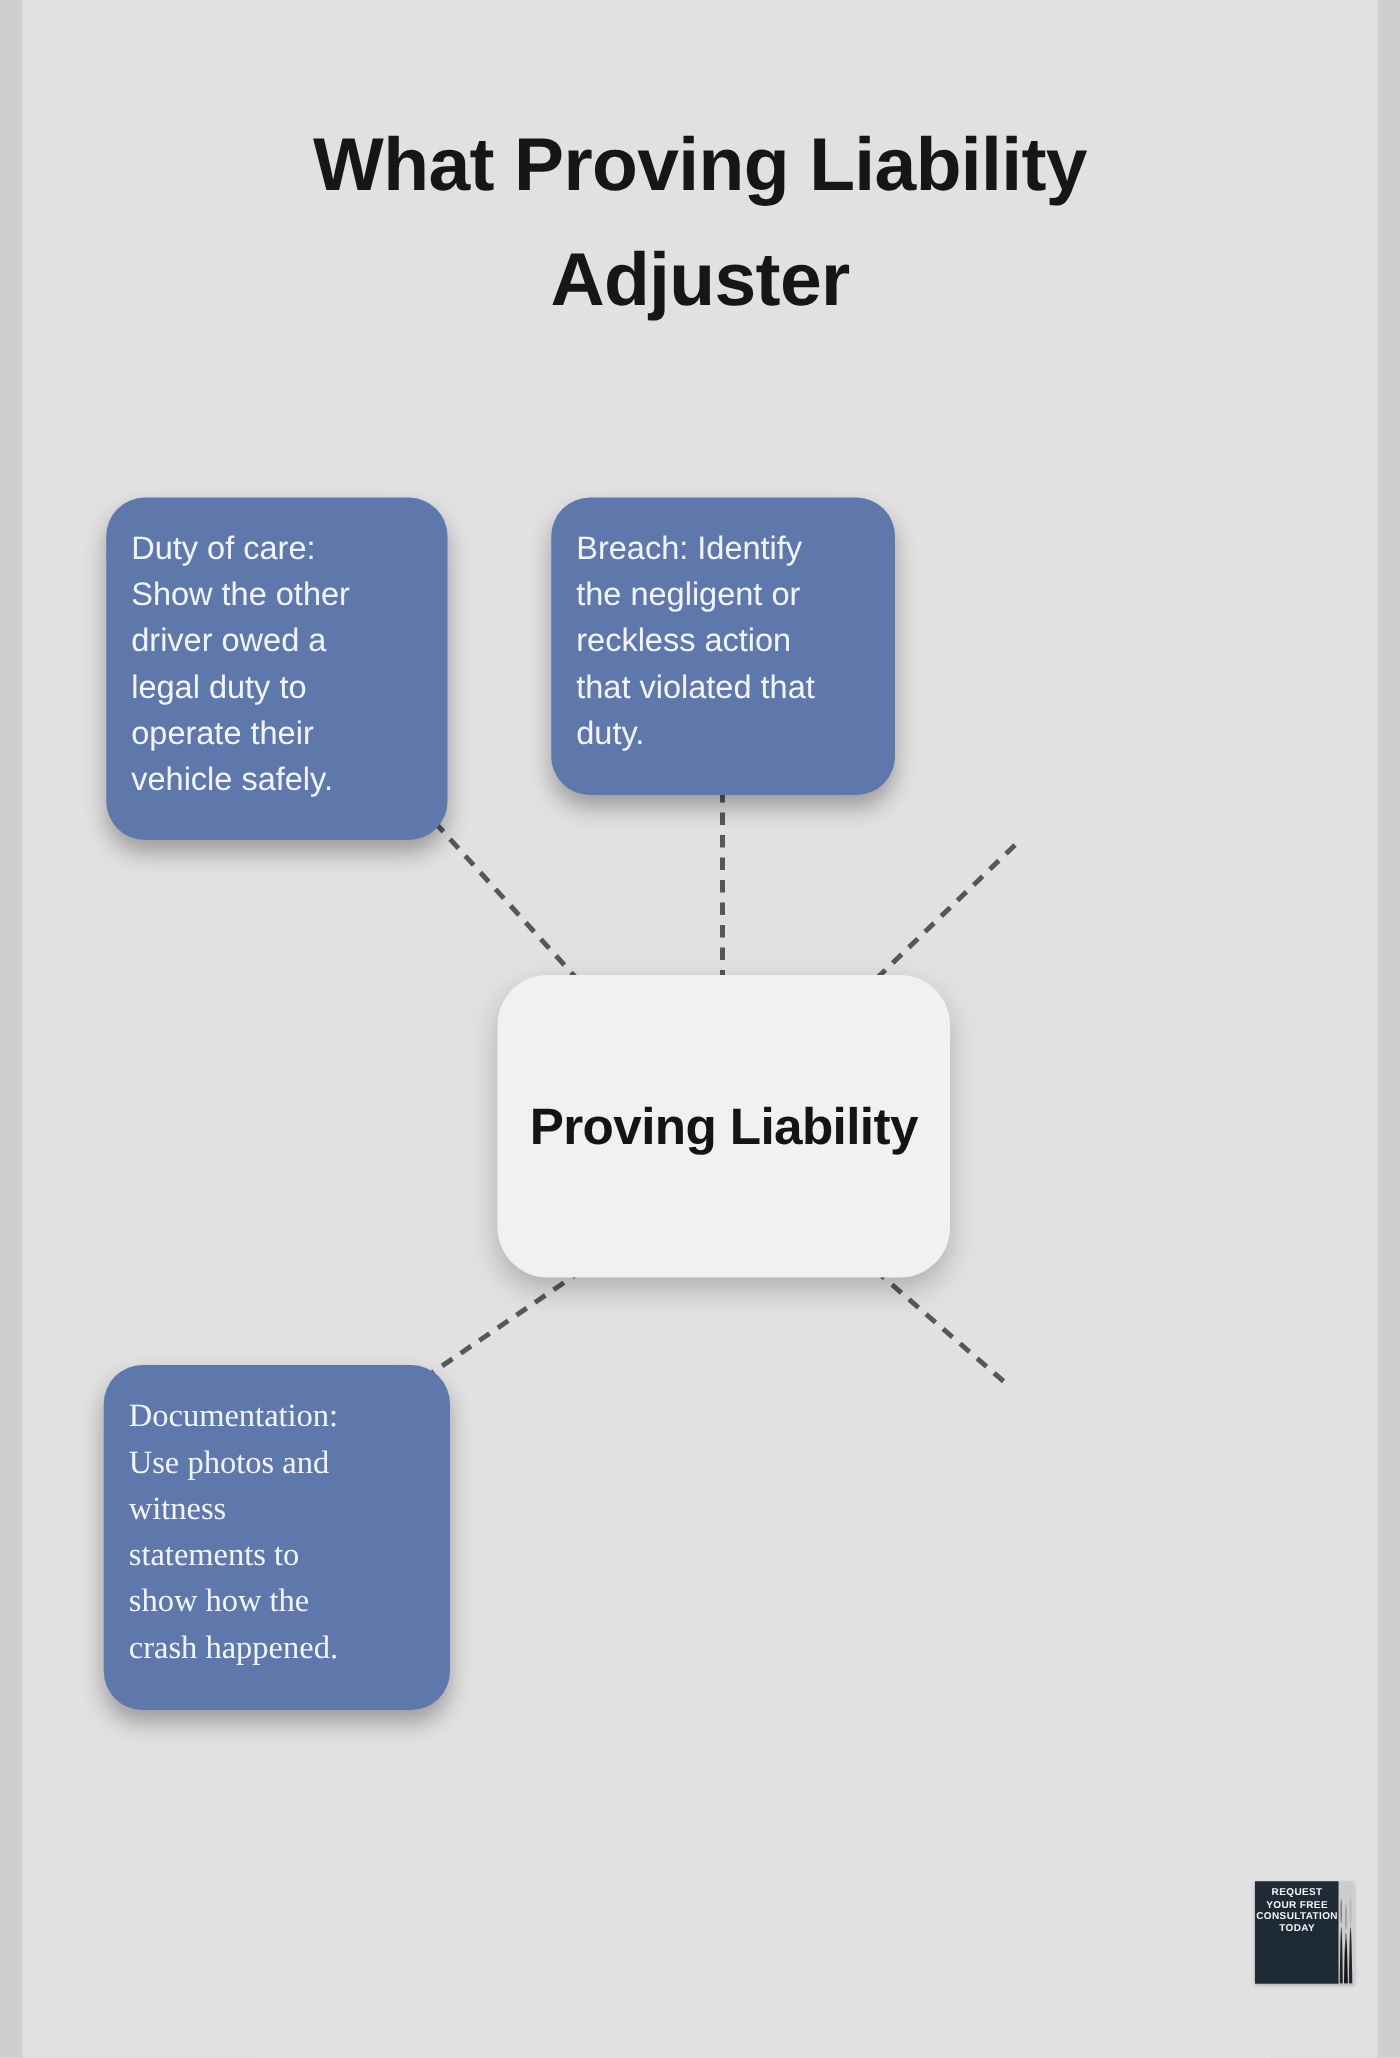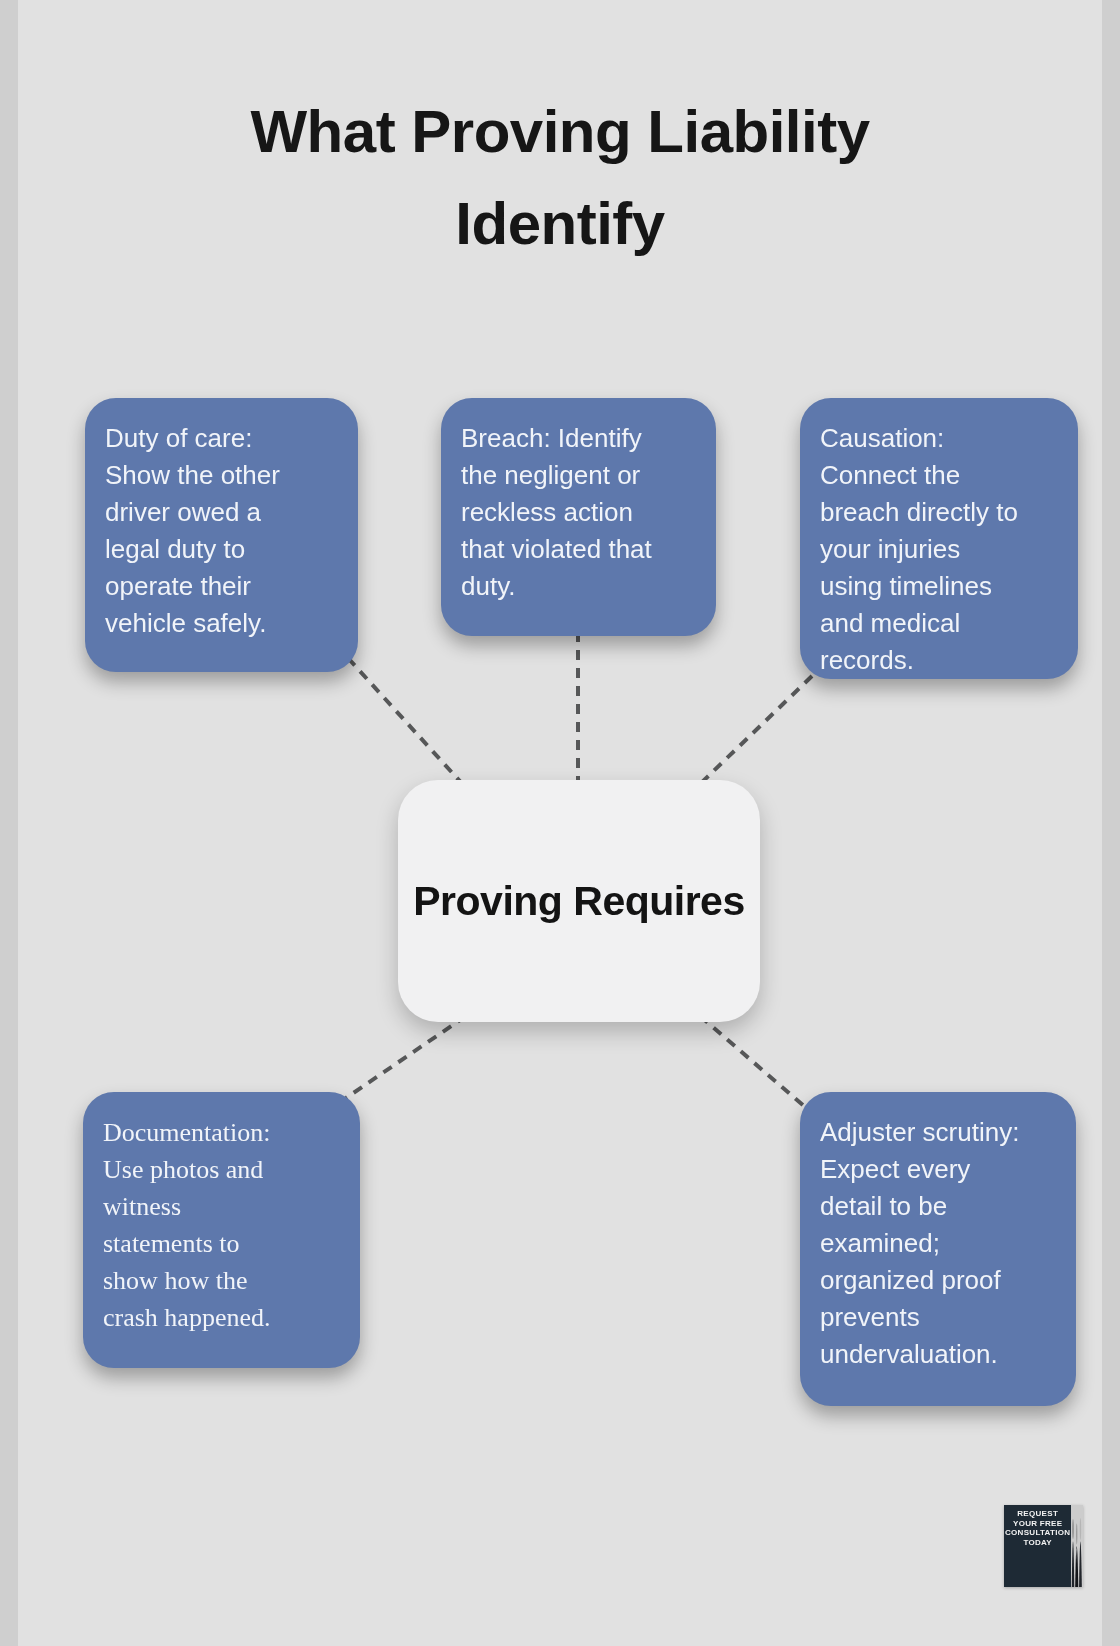--- a/index.html
+++ b/index.html
@@ -62,21 +62,21 @@
   .logo-photo{ flex:1 1 auto; background:#cbcbcb; overflow:hidden; }
   .logo-photo svg{ display:block; width:100%; height:100%; }
 </style>
 </head>
 <body>
 
 <div class="page">
 
   <h1 class="title">
     <span class="title-line">What Proving Liability</span>
-    <span class="title-line">Identify</span>
+    <span class="title-line">Adjuster</span>
   </h1>
 
   <svg class="connectors" width="1120" height="1646" viewBox="0 0 1120 1646" aria-hidden="true">
     <line x1="330" y1="658" x2="448" y2="788"></line>
     <line x1="560" y1="632" x2="560" y2="784"></line>
     <line x1="794" y1="676" x2="680" y2="786"></line>
     <line x1="448" y1="1016" x2="328" y2="1098"></line>
     <line x1="682" y1="1016" x2="786" y2="1106"></line>
   </svg>
 
@@ -90,51 +90,33 @@
   </div>
 
   <div class="node node--breach">
     <p class="node-text">Breach: Identify
 the negligent or
 reckless action
 that violated that
 duty.</p>
   </div>
 
-  <div class="node node--causation">
-    <p class="node-text">Causation:
-Connect the
-breach directly to
-your injuries
-using timelines
-and medical
-records.</p>
-  </div>
 
   <div class="node node--documentation">
     <p class="node-text">Documentation:
 Use photos and
 witness
 statements to
 show how the
 crash happened.</p>
   </div>
 
-  <div class="node node--adjuster">
-    <p class="node-text">Adjuster scrutiny:
-Expect every
-detail to be
-examined;
-organized proof
-prevents
-undervaluation.</p>
-  </div>
 
   <div class="center-node">
-    <span class="center-label">Proving Requires</span>
+    <span class="center-label">Proving Liability</span>
   </div>
 
   <div class="logo">
     <div class="logo-text">
       <div>REQUEST</div>
       <div>YOUR FREE</div>
       <div>CONSULTATION</div>
       <div>TODAY</div>
     </div>
     <div class="logo-divider"></div>

